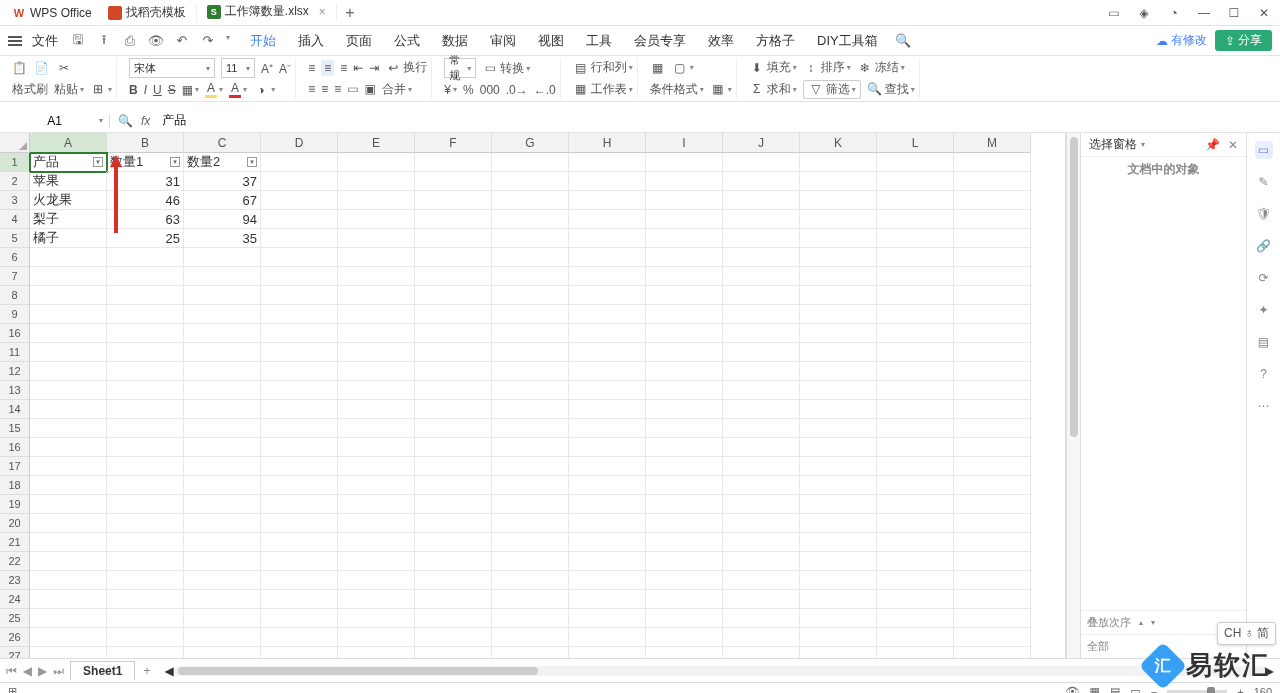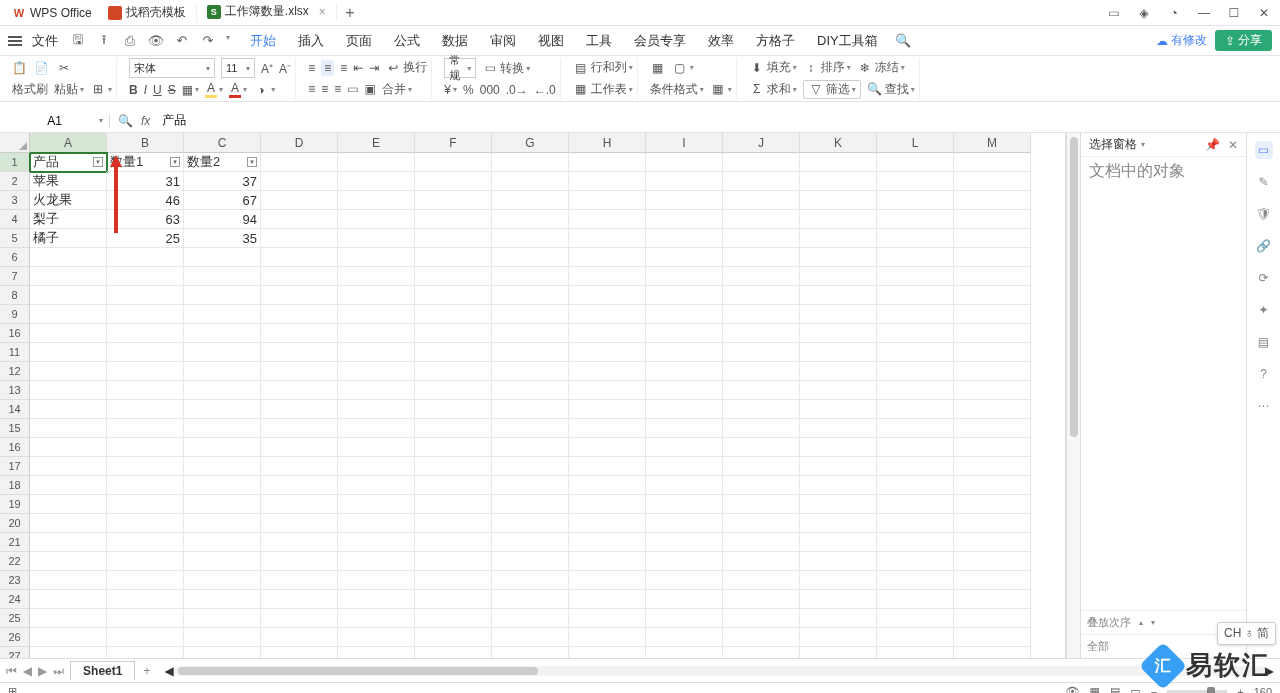--- a/index.html
+++ b/index.html
@@ -65,25 +65,25 @@
 .row-head.sel{background:#d5e6d5;}
 .cell{border-right:1px solid #e8e8e8;border-bottom:1px solid #e8e8e8;height:19px;padding:0 3px;font-size:13px;display:flex;align-items:center;}
 .cell.num{justify-content:flex-end;}
 .cell.active{outline:2px solid #2e7d32;outline-offset:-1px;}
 .filter-btn{margin-left:auto;width:10px;height:10px;border:1px solid #999;display:flex;align-items:center;justify-content:center;font-size:7px;color:#666;}
 .red-arrow{position:absolute;left:110px;top:22px;pointer-events:none;}
 .vscroll{width:14px;background:#f7f7f7;border-left:1px solid #ddd;display:flex;flex-direction:column;align-items:center;}
 .vscroll .thumb{width:8px;height:300px;background:#ccc;border-radius:4px;margin-top:4px;}
 
 
-.right-panel{width:166px;border-left:1px solid #ddd;display:flex;flex-direction:column;}
+.right-panel{width:166px;border-left:1px solid #ddd;display:flex;flex-direction:column;text-align:center;}
 .rp-head{height:24px;display:flex;align-items:center;padding:0 8px;font-size:12px;border-bottom:1px solid #eee;}
 .rp-head .caret{margin-left:4px;}
 .rp-head-icons{margin-left:auto;display:flex;gap:8px;color:#888;}
-.rp-sub{font-size:16px;color:#888;padding:4px 8px;}
+.rp-sub{font-size:12px;color:#888;padding:4px 8px;font-weight:bold;}
 .rp-body{flex:1;}
 .rp-foot{border-top:1px solid #eee;padding:4px 6px;display:flex;align-items:center;gap:8px;font-size:11px;color:#888;}
 
 
 .sidebar{width:34px;border-left:1px solid #ddd;display:flex;flex-direction:column;align-items:center;gap:14px;padding-top:8px;color:#888;}
 .sidebar .sic{width:18px;height:18px;display:flex;align-items:center;justify-content:center;cursor:pointer;}
 .sidebar .sic.active{background:#e7eefc;color:#417ff9;border-radius:3px;}
 
 
 .sheet-tabs{height:24px;border-top:1px solid #ddd;display:flex;align-items:center;font-size:12px;}

